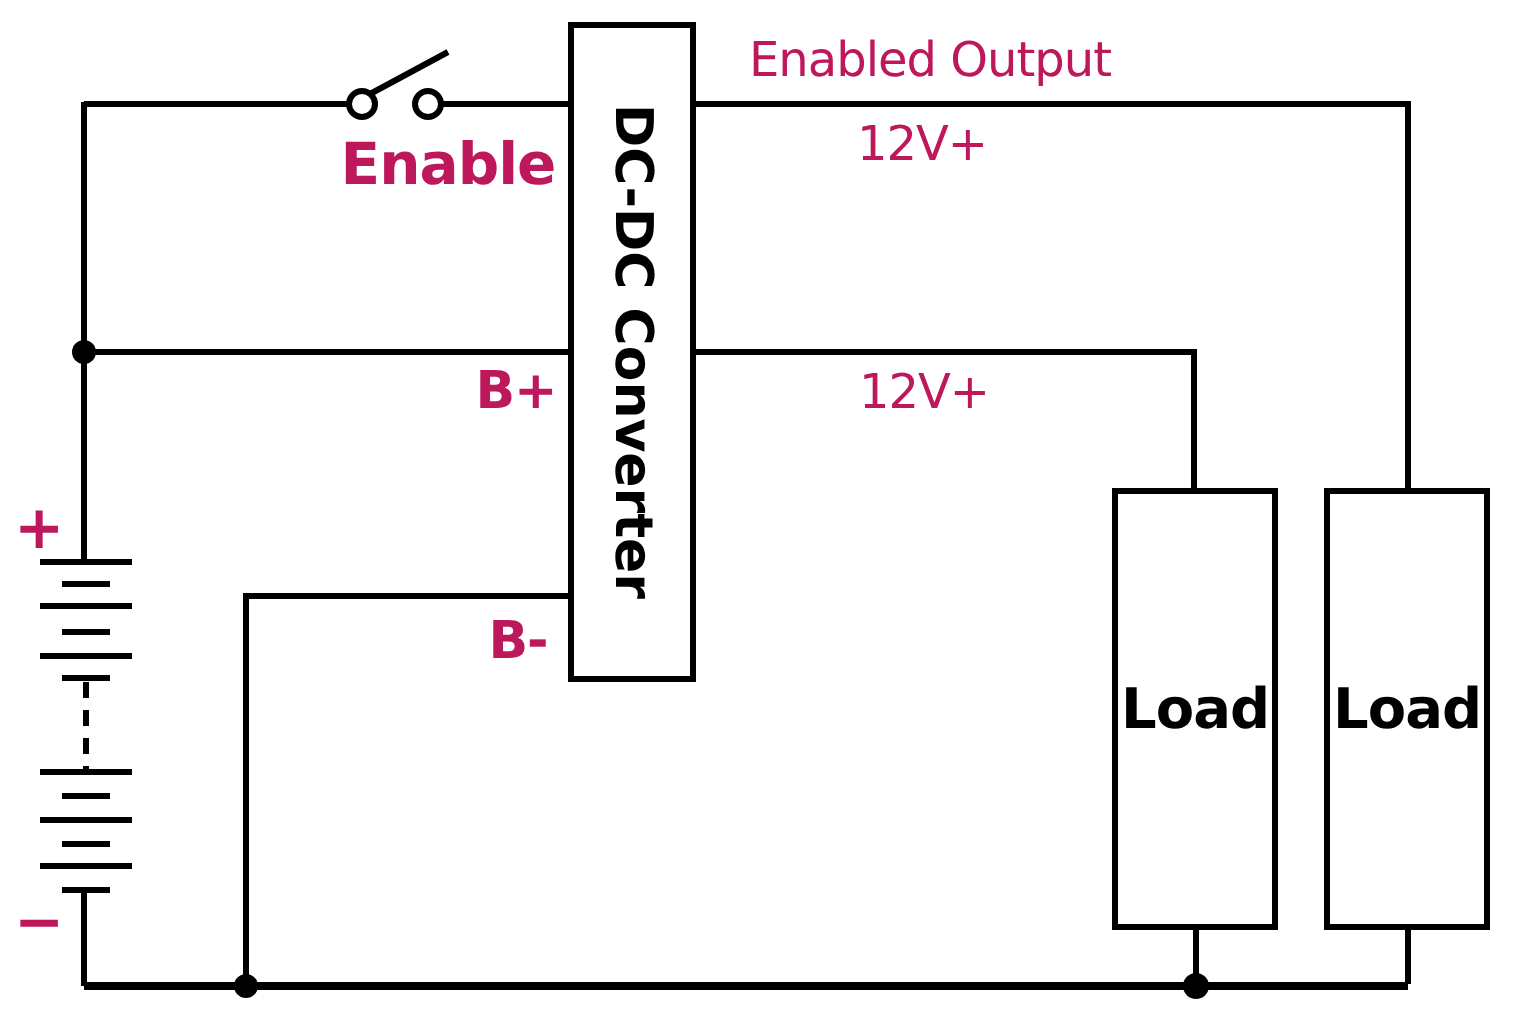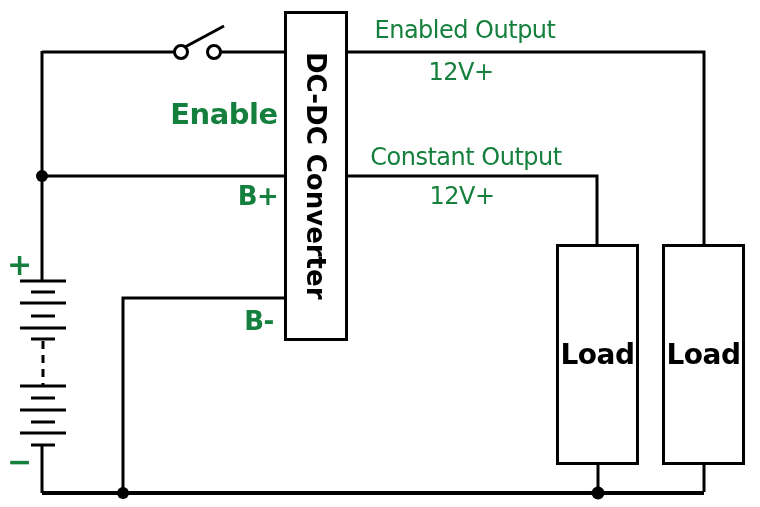--- a/index.html
+++ b/index.html
@@ -17,21 +17,21 @@
     overflow: hidden;
   }
   .canvas svg {
     position: absolute;
     inset: 0;
   }
   .lbl {
     position: absolute;
     line-height: 1;
     white-space: nowrap;
-    color: #15803d;
+    color: #be185d;
     transform: translateX(-50%);
     letter-spacing: -0.5px;
   }
   .lbl.left-anchor {
     transform: none;
   }
   .w500 { font-weight: 500; }
   .bold { font-weight: 700; }
   .f24 { font-size: 24px; }
   .f26 { font-size: 26px; }
@@ -140,26 +140,25 @@
   </div>
 
   <div class="box load-1">
     <span class="load-text">Load</span>
   </div>
 
   <div class="box load-2">
     <span class="load-text">Load</span>
   </div>
 
-  <div class="lbl bold f29" style="left:224px; top:68px;margin-top:32px;">Enable</div>
+  <div class="lbl bold f29" style="left:224px; top:68px;">Enable</div>
 
   <div class="lbl w500 f24" style="left:465px; top:18px;">Enabled Output</div>
   <div class="lbl w500 f24" style="left:461px; top:60px;">12V+</div>
 
-  <div class="lbl w500 f24" style="left:466px; top:145px;">Constant Output</div>
   <div class="lbl w500 f24" style="left:462px; top:184px;">12V+</div>
 
   <div class="lbl bold f26" style="left:258px; top:183px;">B+</div>
   <div class="lbl bold f26" style="left:259px; top:308px;">B-</div>
 
   <div class="lbl left-anchor bold f30" style="left:7px; top:250px;">+</div>
   <div class="lbl left-anchor bold f30" style="left:7px; top:447px;">−</div>
 
 </div>
 

